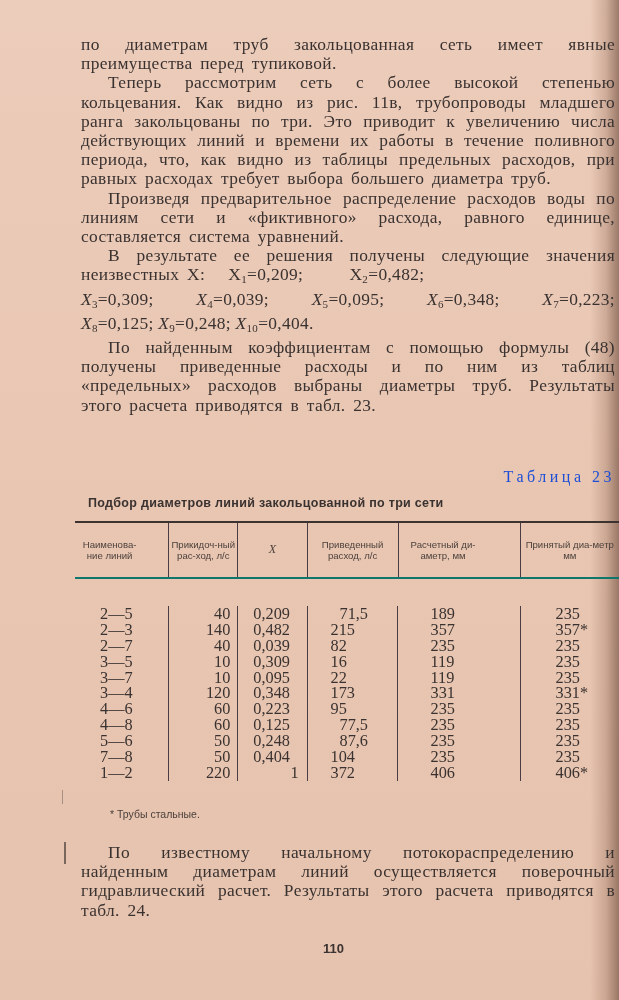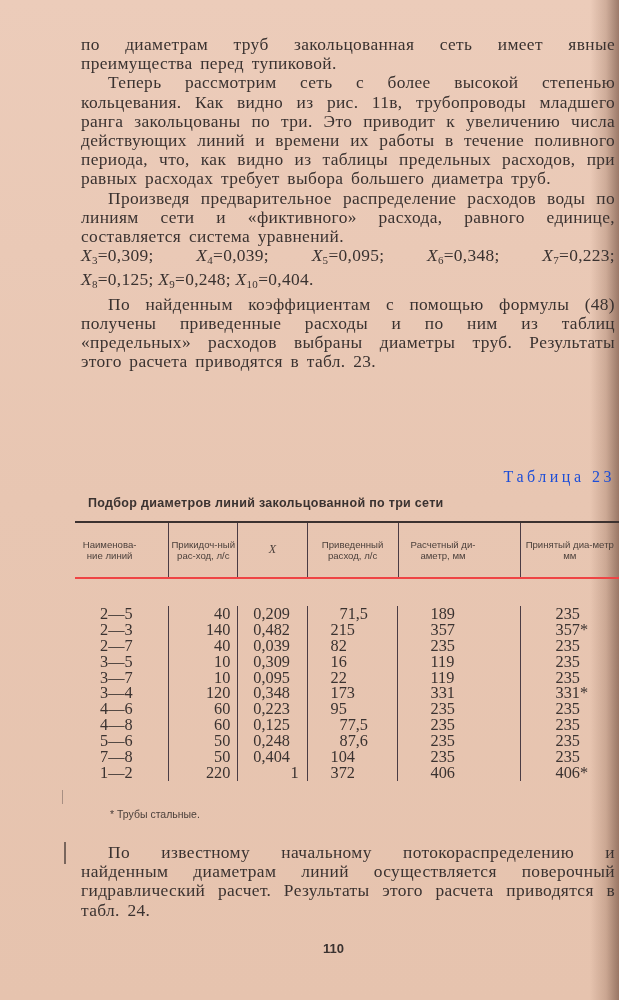--- a/index.html
+++ b/index.html
@@ -72,21 +72,21 @@
     .table {
       position: absolute;
       left: 75px;
       top: 521px;
       width: 544px;
       border-top: 2px solid #3c3230;
     }
     .thead {
       display: flex;
       height: 54px;
-      border-bottom: 2px solid #ef4444;
+      border-bottom: 2px solid #0f766e;
       align-items: stretch;
     }
     .th {
       font-family: "Liberation Sans", "DejaVu Sans", sans-serif;
       font-size: 9.6px;
       line-height: 11.5px;
       color: #4a3f3a;
       text-align: center;
       display: flex;
       align-items: center;
@@ -168,20 +168,25 @@
 
 <div class="margin-mark2"></div>
 <div class="margin-mark"></div>
 
 <div class="page">
   <p class="para">по диаметрам труб закольцованная сеть имеет явные преимущества перед тупиковой.</p>
   <p class="para indent">Теперь рассмотрим сеть с более высокой степенью кольцевания. Как видно из рис. 11в, трубопроводы младшего ранга закольцованы по три. Это приводит к увеличению числа действующих линий и времени их работы в течение поливного периода, что, как видно из таблицы предельных расходов, при равных расходах требует выбора большего диаметра труб.</p>
   <p class="para indent">Произведя предварительное распределение расходов воды по линиям сети и «фиктивного» расхода, равного единице, составляется система уравнений.</p>
 
   <div class="results-block">
+    <p class="para indent" style="text-align:justify;">
+      <span>В результате ее решения получены следующие значения неизвестных X:</span>
+      <span>&nbsp;&nbsp;X<span class="sub">1</span>=<span>0,209</span>;</span>
+      <span>&nbsp;&nbsp;&nbsp;&nbsp;&nbsp;X<span class="sub">2</span>=<span>0,482</span>;</span>
+    </p>
     <div class="results-line">
       <span><span class="xvar">X</span><span class="sub">3</span>=<span>0,309</span>;</span>
       <span><span class="xvar">X</span><span class="sub">4</span>=<span>0,039</span>;</span>
       <span><span class="xvar">X</span><span class="sub">5</span>=<span>0,095</span>;</span>
       <span><span class="xvar">X</span><span class="sub">6</span>=<span>0,348</span>;</span>
       <span><span class="xvar">X</span><span class="sub">7</span>=<span>0,223</span>;</span>
     </div>
     <div style="white-space:nowrap;">
       <span><span class="xvar">X</span><span class="sub">8</span>=<span>0,125</span>;</span>
       <span><span class="xvar">X</span><span class="sub">9</span>=<span>0,248</span>;</span>

